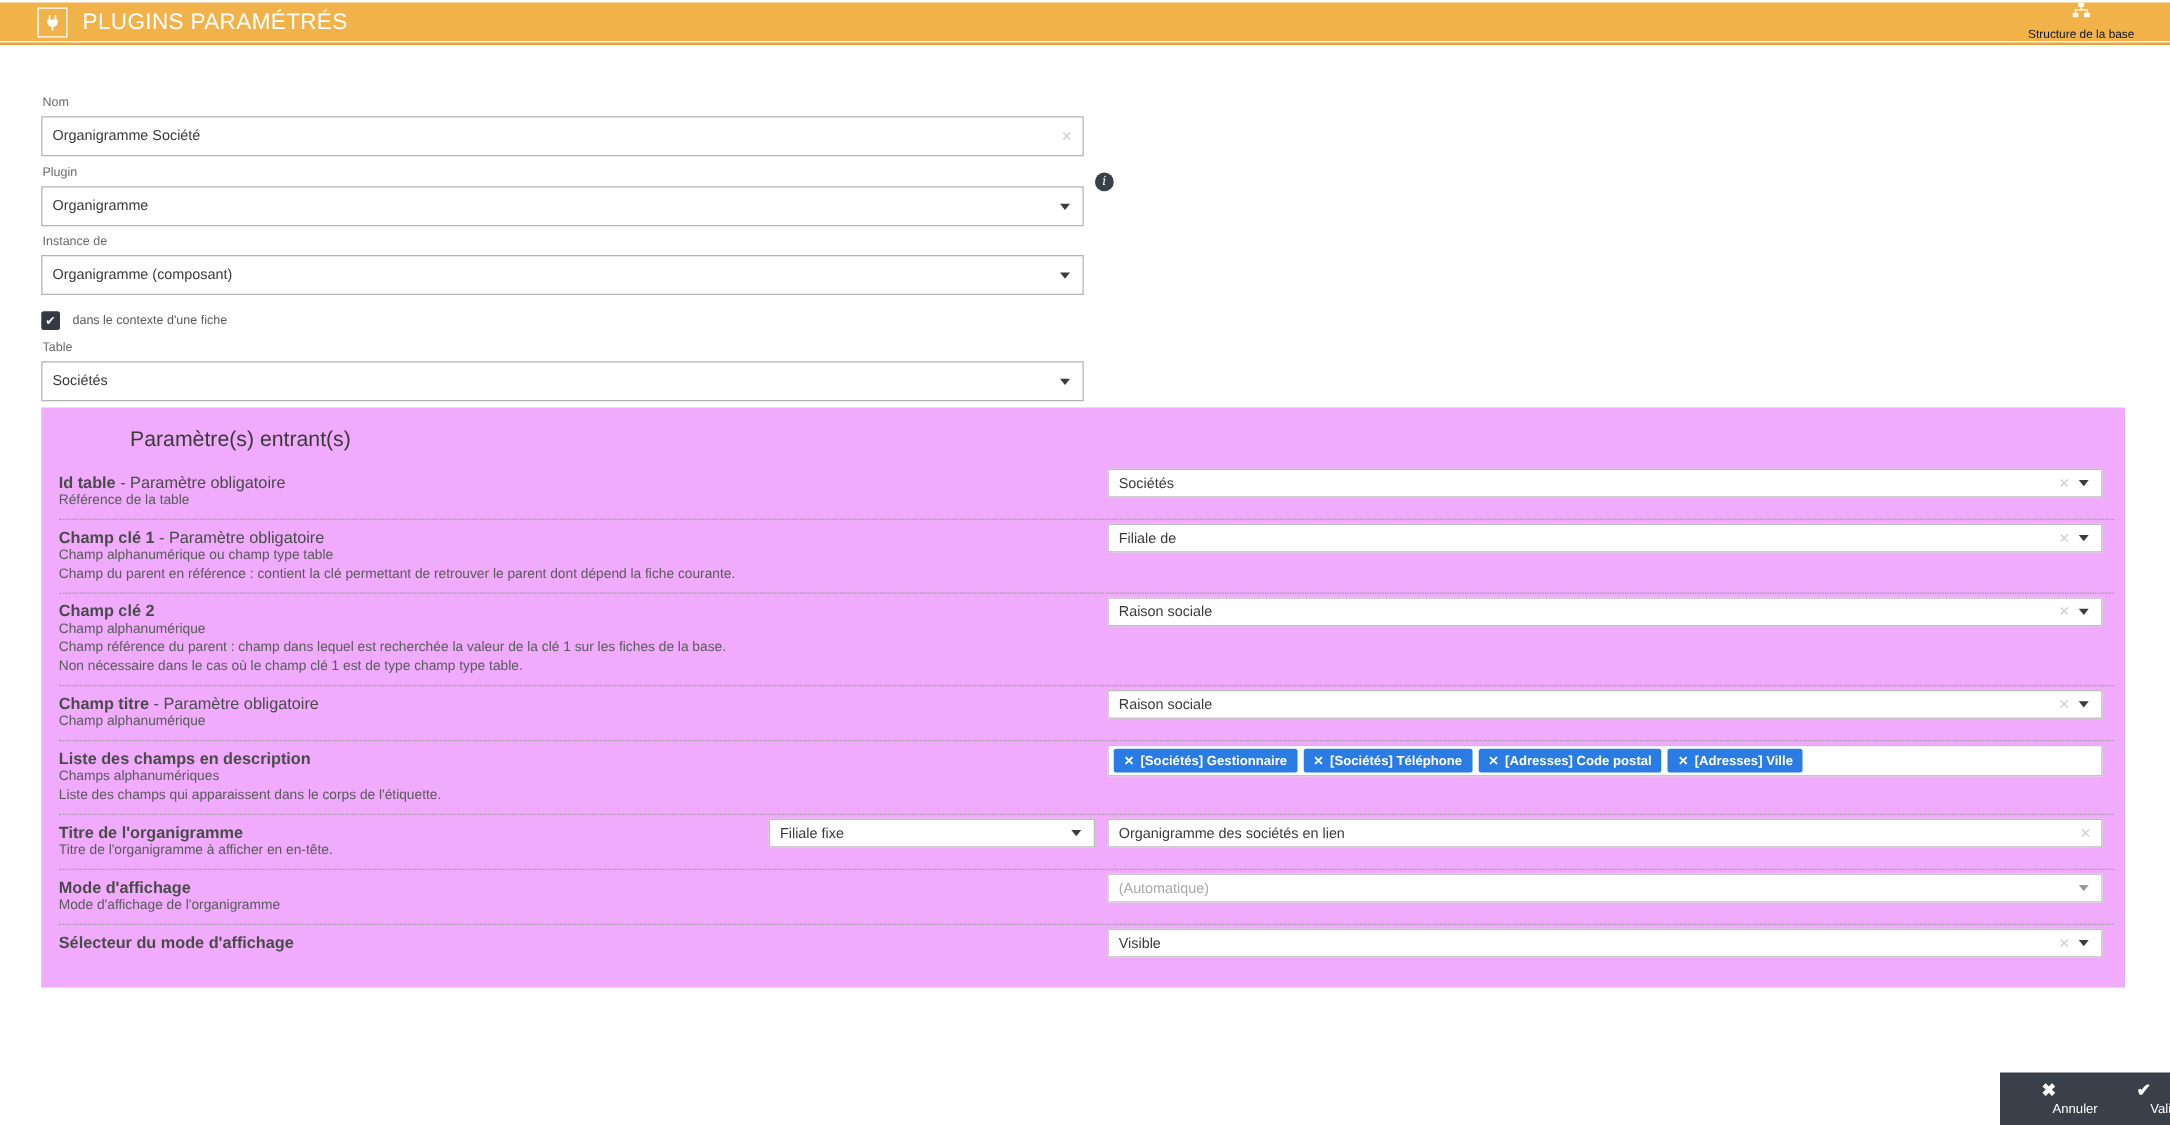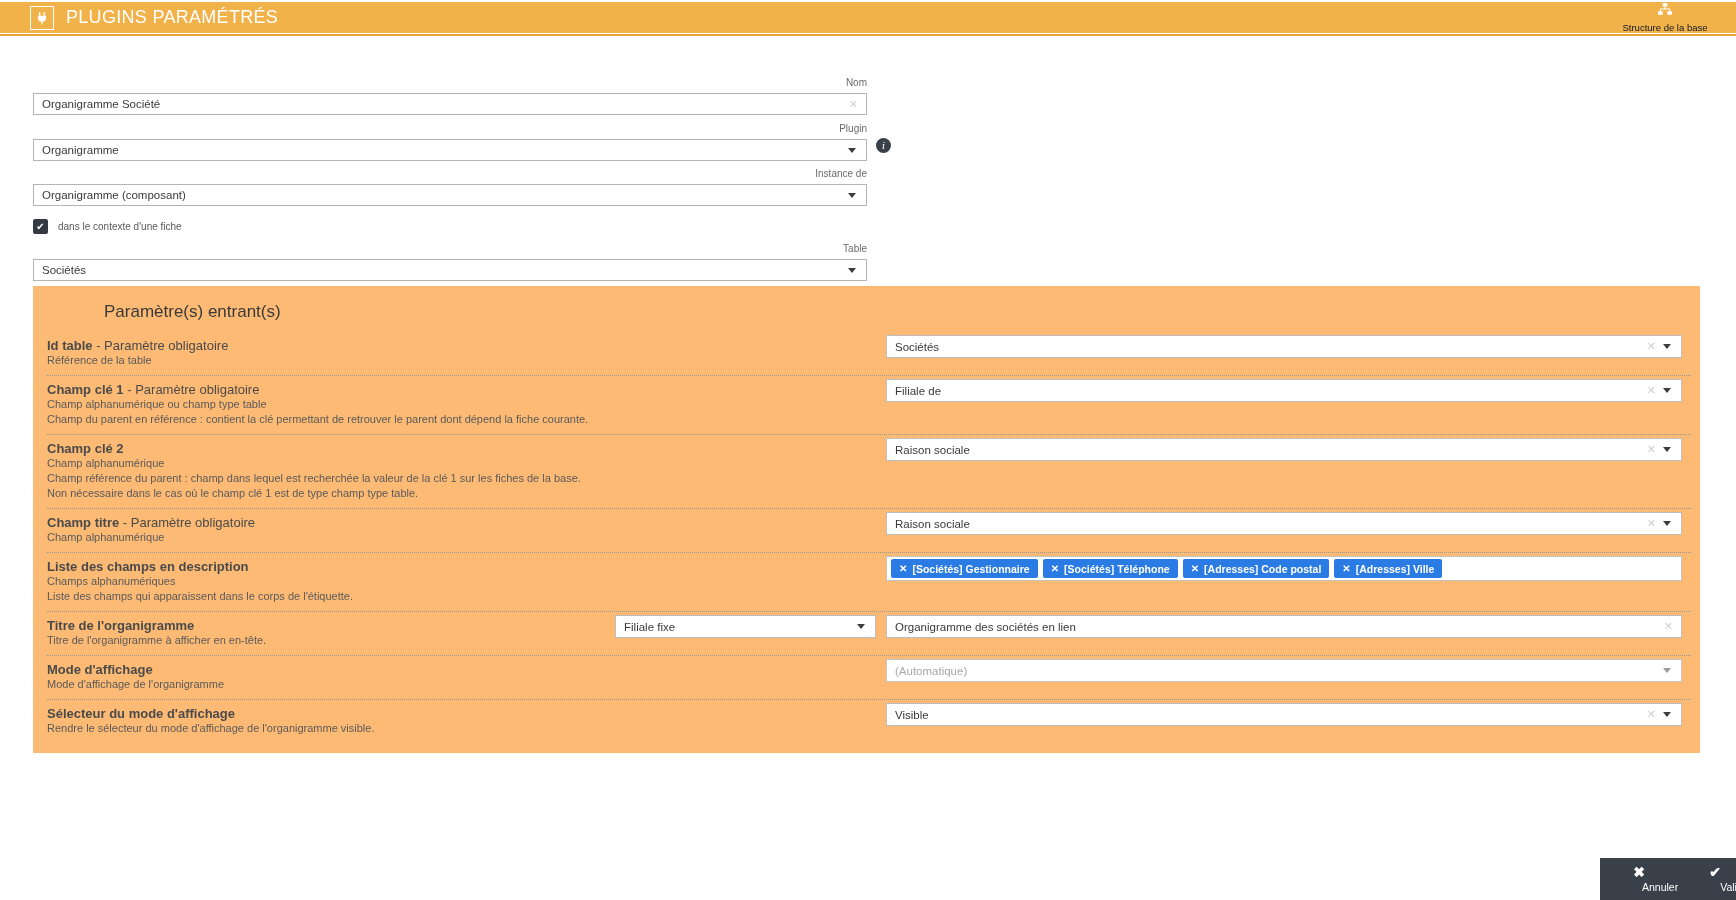--- a/index.html
+++ b/index.html
@@ -14,43 +14,43 @@
               align-items:center; justify-content:center; }
   .header-title { color:#fff; font-size:18px; font-weight:500; margin-left:12px;
                   letter-spacing:.3px; }
   .structure-btn { position:absolute; right:16px; top:1px; bottom:1px; width:110px;
                    display:flex; flex-direction:column; align-items:center;
                    justify-content:center; color:#0f172a; cursor:pointer; }
   .structure-btn .lbl { font-size:9.5px; margin-top:2px; }
 
   
   .main { padding:36px 0 0 33px; }
-  .topform { position:relative; width:834px;text-align:right; }
+  .topform { position:relative; width:834px; }
   .f-label { font-size:10px; color:#6a6a6a; line-height:11px; margin:0 0 0 1px; }
   .l1 { margin-top:5px; } .l2 { margin-top:8px; } .l3 { margin-top:7px; } .l4 { margin-top:9px; }
-  .f-box { height:22px; margin-top:5px; background:#fff; border:1px solid #b4b4b4;
+  .f-box { height:32px; margin-top:5px; background:#fff; border:1px solid #b4b4b4;
            position:relative; display:flex; align-items:center; padding:0 30px 0 8px;
            font-size:11.5px; color:#3a3a3a; }
   .clear-x { position:absolute; right:8px; color:#cfcfcf; font-size:11px; cursor:pointer; }
   .arrow { position:absolute; right:10px; width:0; height:0;
            border-left:4px solid transparent; border-right:4px solid transparent;
            border-top:5px solid #3c3c3c; }
   .arrow.gray { border-top-color:#9a9a9a; }
   .info-badge { position:absolute; left:843px; top:61px; width:15px; height:15px;
                 border-radius:50%; background:#3A4049; color:#fff; font-size:10px;
                 display:flex; align-items:center; justify-content:center;
                 font-family:"DejaVu Serif", serif; font-style:italic; }
   .cb-row { margin-top:13px; display:flex; align-items:center; }
   .checkbox { width:15px; height:15px; background:#343A42; border-radius:2px;
               display:flex; align-items:center; justify-content:center;
               color:#fff; font-size:10px; cursor:pointer; }
   .cb-label { font-size:10px; color:#5a5a5a; margin-left:10px; }
 
   
-  .panel { margin-top:5px; width:1667px; background:#fdba74; padding:10px 9px 10px 14px; }
+  .panel { margin-top:5px; width:1667px; background:#f0abfc; padding:10px 9px 10px 14px; }
   .section-title { font-size:17px; color:#3a3a3a; margin:6px 0 10px 57px; }
   .prow { position:relative; padding:6px 0 7px; border-bottom:1px dotted #979797;
           min-height:40px; }
   .prow:last-child { border-bottom:none; }
   .pleft { max-width:780px; }
   .ptitle { font-size:13px; line-height:15px; color:#4a4a4a; font-weight:bold; }
   .ptitle .suffix { font-weight:normal; }
   .pdesc { font-size:11px; line-height:15px; color:#5a5a5a; }
   .ctrl { position:absolute; top:3px; left:839px; right:9px; }
   .ctrl-mode { position:absolute; top:3px; left:568px; width:261px; }
@@ -257,21 +257,20 @@
         <div class="pbox disabled">
           <span>(Automatique)</span>
           <span class="arrow gray"></span>
         </div>
       </div>
     </div>
 
     <div class="prow">
       <div class="pleft">
         <div class="ptitle"><span>Sélecteur du mode d'affichage</span></div>
-        <div class="pdesc">Rendre le sélecteur du mode d'affichage de l'organigramme visible.</div>
       </div>
       <div class="ctrl">
         <div class="pbox">
           <span>Visible</span>
           <span class="clear-x">✕</span>
           <span class="arrow"></span>
         </div>
       </div>
     </div>
 

